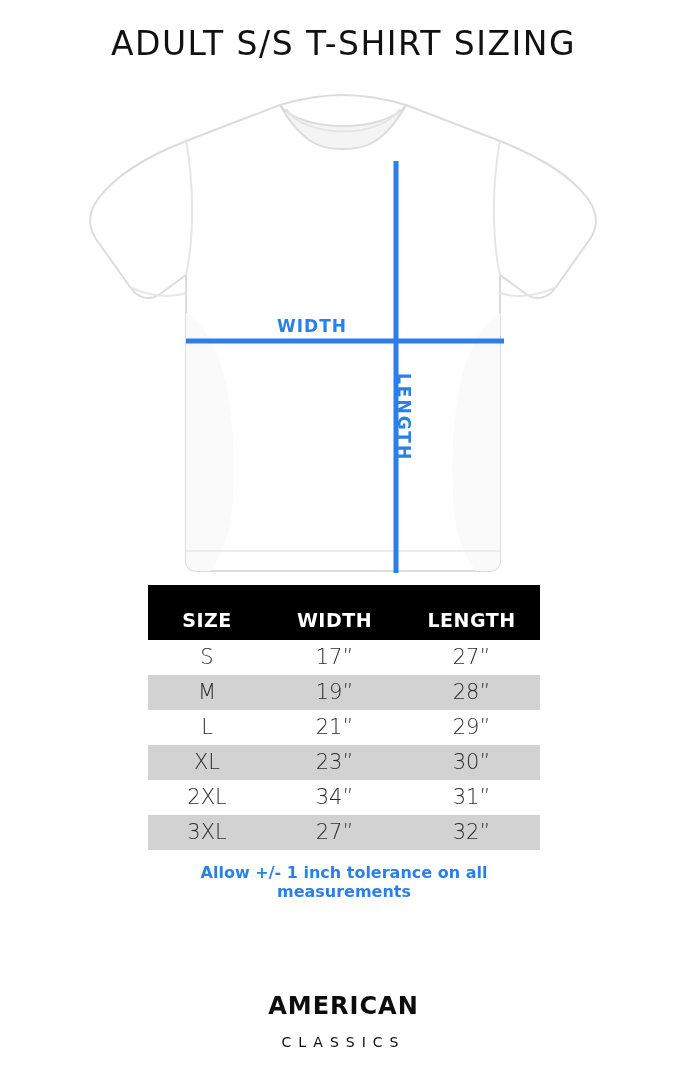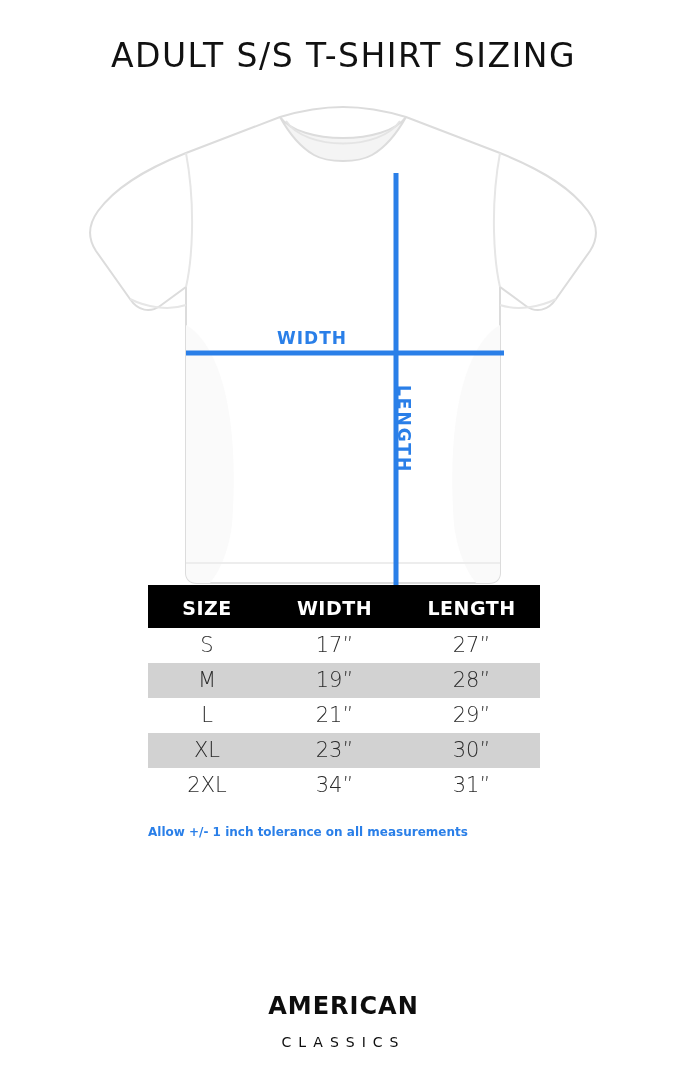--- a/index.html
+++ b/index.html
@@ -16,21 +16,21 @@
     overflow: hidden;
   }
 
   
   .title {
     text-align: center;
     font-size: 33px;
     letter-spacing: 1.5px;
     font-weight: 400;
     color: #111111;
-    margin: 36px 0 0 0;
+    margin: 24px 0 0 0;
     font-family: "DejaVu Sans", sans-serif;
   }
 
   
   .shirt-area {
     position: relative;
     width: 687px;
     height: 500px;
     margin-top: 10px;
   }
@@ -69,21 +69,21 @@
   table.size-chart {
     border-collapse: collapse;
     width: 392px;
     table-layout: fixed;
   }
   table.size-chart th {
     background: #000000;
     color: #ffffff;
     font-size: 19px;
     font-weight: bold;
-    padding: 12px 0 9px 0;
+    padding: 24px 0 9px 0;
     letter-spacing: 0.5px;
     font-family: "DejaVu Sans", sans-serif;
   }
   table.size-chart td {
     text-align: center;
     font-size: 21px;
     padding: 5px 0 6px 0;
     color: #2b2b2b;
     font-family: "DejaVu Sans", sans-serif;
     font-weight: 300;
@@ -95,24 +95,25 @@
     background: #d2d2d2;
   }
   table.size-chart td.col-size { width: 118px; }
   table.size-chart td.col-width { width: 137px; }
   table.size-chart td.col-length { width: 137px; }
   table.size-chart th.col-size { width: 118px; }
   table.size-chart th.col-width { width: 137px; }
   table.size-chart th.col-length { width: 137px; }
 
   .tolerance {
+    text-align: center;
     color: #2a7fe8;
-    font-size: 12px;
+    font-size: 16px;
     font-weight: bold;
-    margin-top: 22px;
+    margin-top: 13px;
     font-family: "DejaVu Sans", sans-serif;
   }
 
   
   .brand {
     position: absolute;
     left: 0;
     right: 0;
     top: 992px;
     text-align: center;
@@ -214,20 +215,25 @@
       <tr class="even">
         <td class="col-size">XL</td>
         <td class="col-width">23”</td>
         <td class="col-length">30”</td>
       </tr>
       <tr class="odd">
         <td class="col-size">2XL</td>
         <td class="col-width">34”</td>
         <td class="col-length">31”</td>
       </tr>
+      <tr class="even">
+        <td class="col-size">3XL</td>
+        <td class="col-width">27”</td>
+        <td class="col-length">32”</td>
+      </tr>
     </tbody>
   </table>
   <div class="tolerance">Allow +/- 1 inch tolerance on all measurements</div>
 </div>
 
 <div class="brand">
   <div class="brand-main">AMERICAN</div>
   <div class="brand-sub">CLASSICS</div>
 </div>
 

